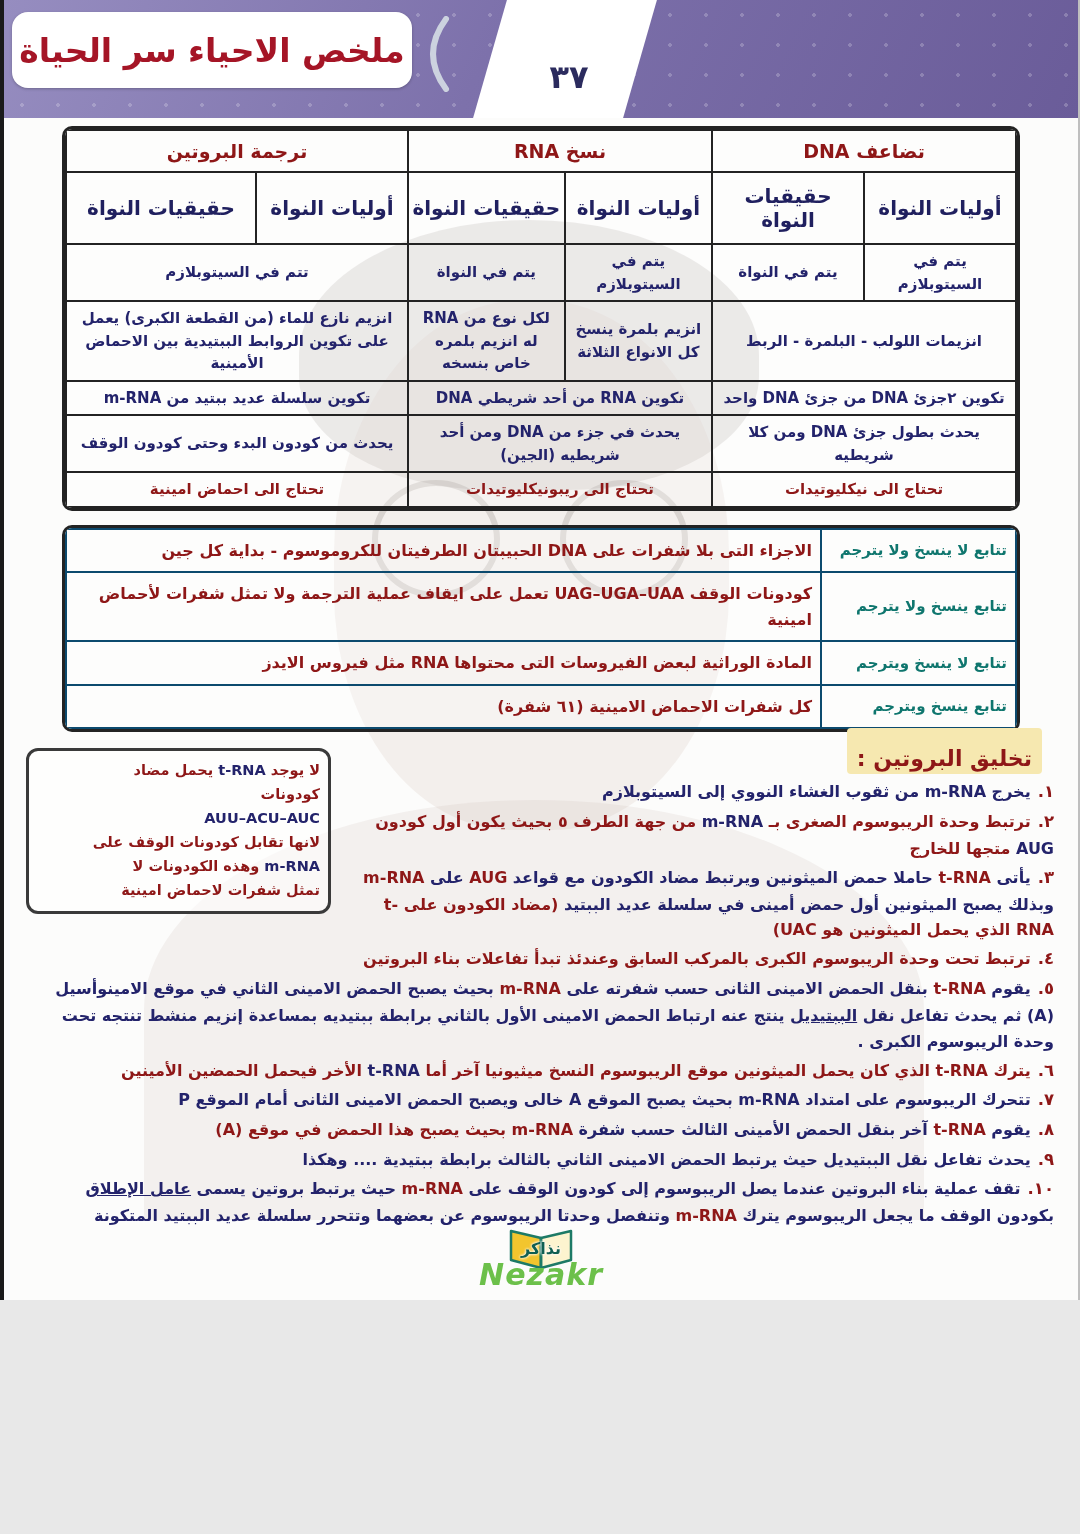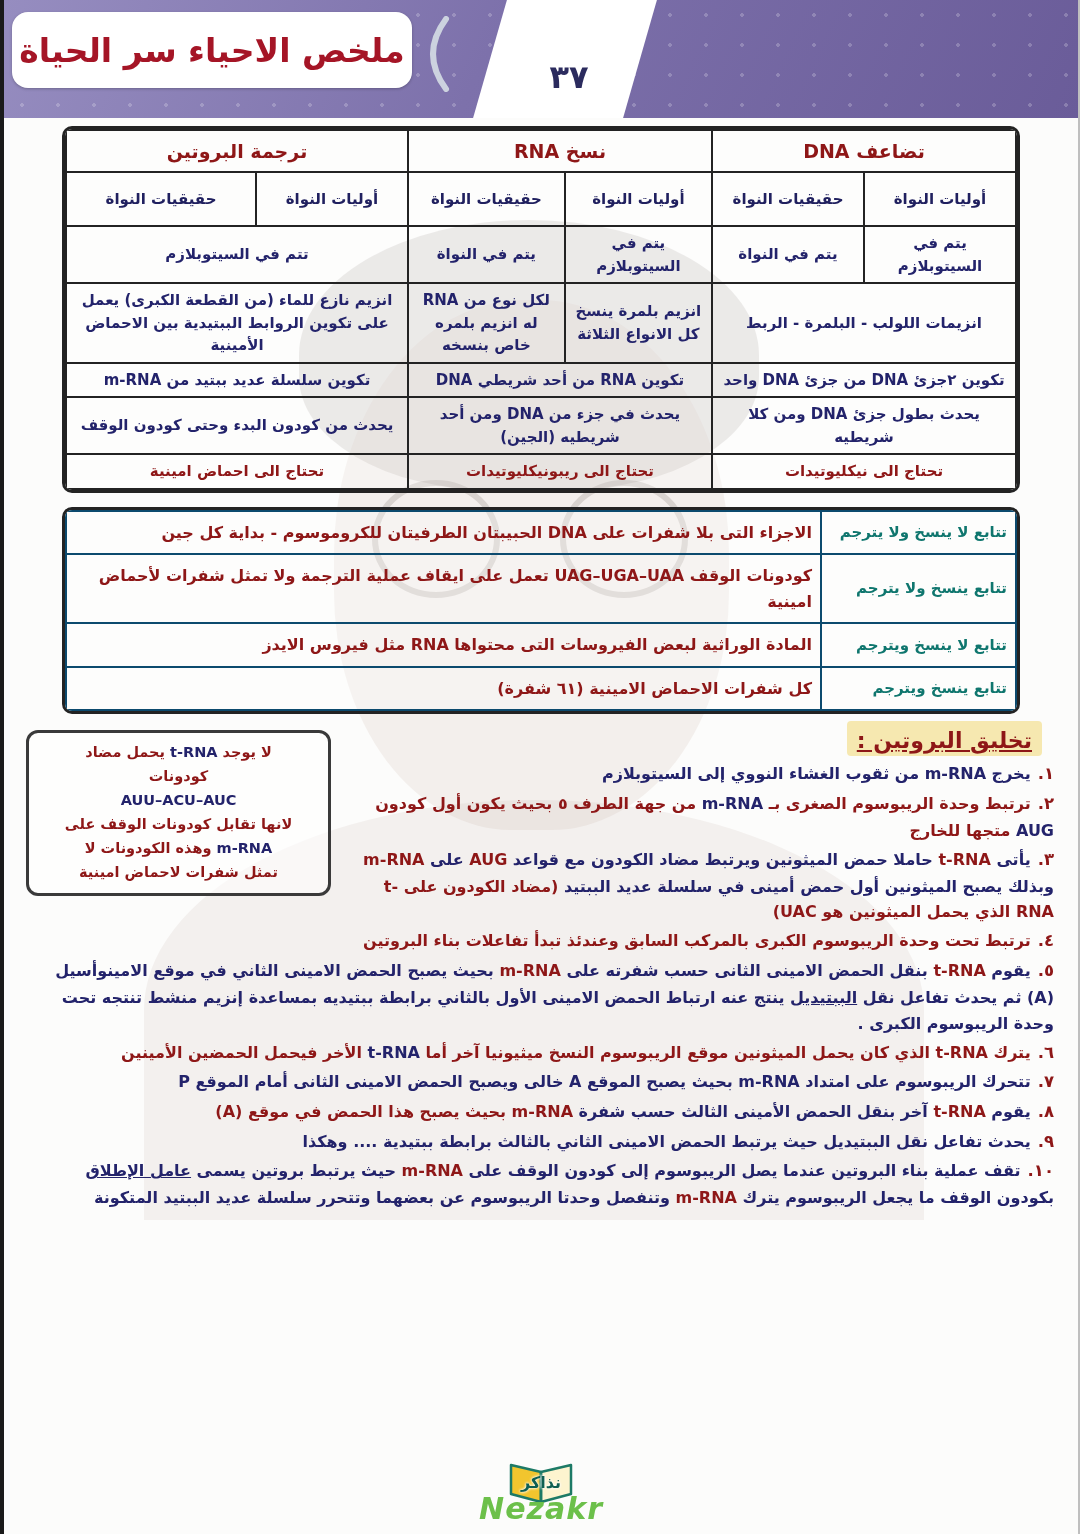--- a/index.html
+++ b/index.html
@@ -1,17 +1,17 @@
 <!DOCTYPE html>
 <html lang="ar" dir="rtl"><head>
 <meta charset="utf-8">
 <style>
   * { box-sizing: border-box; }
   body { margin:0; background:#e8e8e8; font-family:"DejaVu Sans", sans-serif; }
-  .page { position:relative; width:1080px; height:1534px; margin:0 auto; background:#fcfcfb;
+  .page { position:relative; width:1080px; height:1300px; margin:0 auto; background:#fcfcfb;
           overflow:hidden; direction:rtl; border-left:4px solid #1a1a1a; border-right:2px solid #bfbfbf; }
 
   
   .header { position:relative; height:118px; background:linear-gradient(115deg,#968dc0 0%,#7d71ab 45%,#6a5c99 100%); z-index:2; }
   .header::after { content:""; position:absolute; inset:0;
       background-image: radial-gradient(circle, rgba(255,255,255,.38) 1.6px, transparent 1.8px);
       background-size: 36px 30px; opacity:.55; }
   .num-band { position:absolute; left:486px; top:0; width:150px; height:118px; background:#fff; transform:skewX(-16deg); z-index:1; }
   .page-num { position:absolute; left:520px; top:58px; width:90px; text-align:center; font-size:32px; font-weight:bold; color:#2b2b5e; z-index:3; }
   .title-box { position:absolute; top:12px; left:8px; width:400px; height:76px; background:#ffffff; border-radius:16px;
@@ -28,38 +28,38 @@
   .wm-glass2{ left:556px; top:480px; width:128px; height:118px; border:6px solid rgba(95,84,76,.18); border-radius:50%; }
   .wm-body  { left:140px; top:800px; width:780px; height:420px; background:rgba(188,172,160,.14); border-radius:50% 50% 0 0; }
 
   .content { position:relative; z-index:1; }
 
   
   .t1-wrap { margin:8px 58px 0; border:3px solid #232323; border-radius:10px; overflow:hidden; background:rgba(255,255,255,.25); }
   table.t1 { width:100%; border-collapse:collapse; table-layout:fixed; }
   .t1 td { border:2px solid #232323; text-align:center; vertical-align:middle; padding:5px 6px; font-weight:bold; }
   .t1 .hcell { color:#8e1717; font-size:19px; padding:9px 4px; }
-  .t1 .sub   { color:#20205f; font-size:15px; padding:17px 3px; }
+  .t1 .sub   { color:#20205f; font-size:20px; padding:11px 3px; }
   .t1 .cell  { color:#23236b; font-size:15px; line-height:1.5; }
   .t1 .cm    { color:#8e1717; }
 
   
   .t2-wrap { margin:14px 58px 0; border:3px solid #232323; border-radius:10px; overflow:hidden; background:rgba(255,255,255,.25); }
   table.t2 { width:100%; border-collapse:collapse; }
   .t2 td { border:2px solid #0c4a6e; vertical-align:middle; padding:8px 8px; font-weight:bold; }
   .t2 .cat  { width:195px; color:#0f766e; font-size:15px; line-height:1.5; }
   .t2 .desc { color:#8e1717; font-size:16px; line-height:1.6; }
 
   
   .protein { margin:14px 24px 0 20px; }
   .note-box { float:left; width:305px; border:3px solid #3a3a3a; border-radius:12px; padding:8px 8px;
-              margin:2px 18px 10px 2px; text-align:center; font-weight:bold; font-size:14.5px; line-height:1.65;
+              margin:2px 18px 10px 2px; font-weight:bold; font-size:14.5px; line-height:1.65;
               background:rgba(255,255,255,.55); }
   .section-heading { font-weight:bold; font-size:22px; margin:0 12px 8px 0; }
-  .section-heading .hl { color:#8e1717; background:#f6e8b0; padding:7px 10px 3px; border-radius:4px;text-decoration:underline; }
+  .section-heading .hl { color:#8e1717; background:#f6e8b0; padding:18px 10px 3px; border-radius:4px; }
   .steps { font-size:16px; font-weight:bold; line-height:1.62; }
   .step { margin-bottom:3px; }
   .step-num { color:#8e1717; margin-left:7px; font-size:16.5px; }
   .c-navy { color:#23236b; }
   .c-maroon { color:#8e1717; }
   .u { text-decoration:underline; }
 
   
   .footer { position:absolute; bottom:8px; left:0; right:0; text-align:center; z-index:1; }
   .brand { position:relative; display:inline-block; padding-top:6px; }

